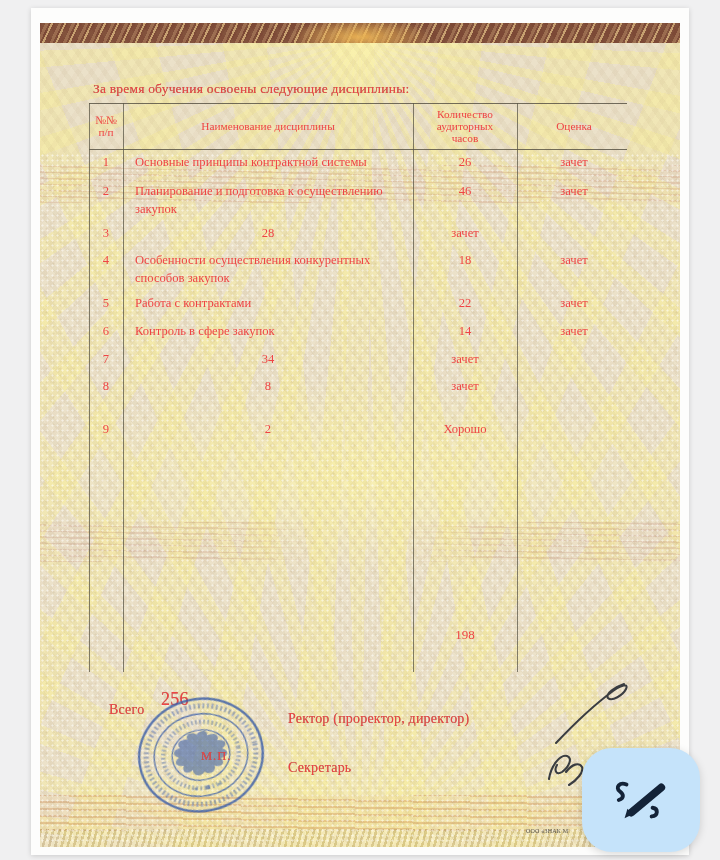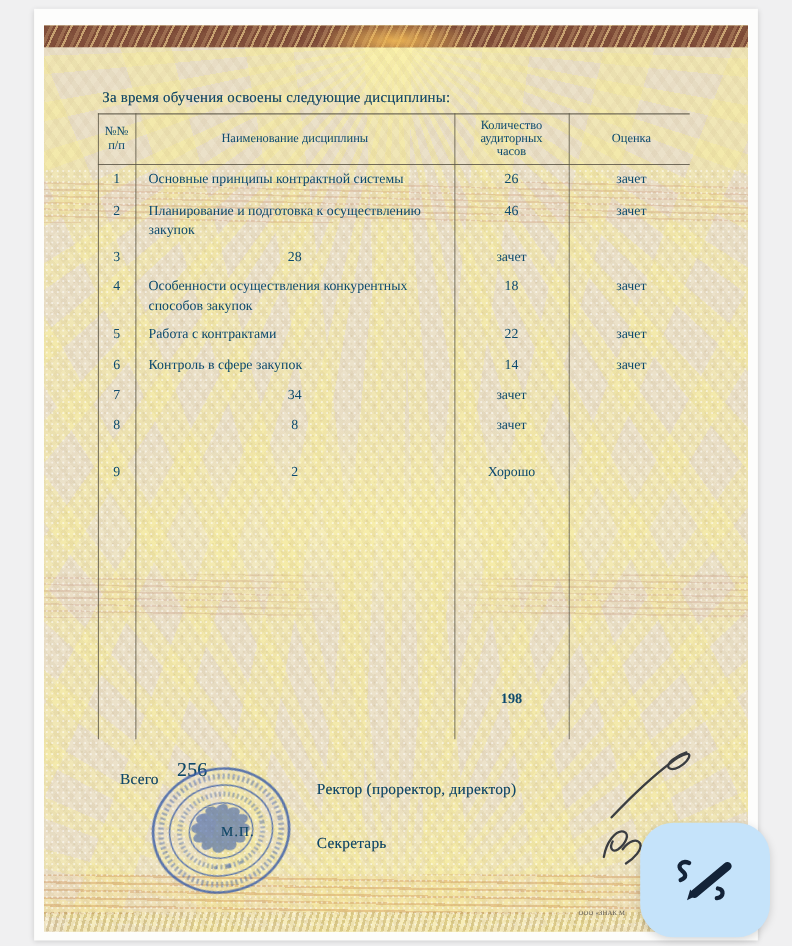--- a/index.html
+++ b/index.html
@@ -56,37 +56,37 @@
   }
   .band-orange{
     position:absolute;left:0;right:0;top:772px;height:36px;filter:blur(.3px);
     background:repeating-linear-gradient(1deg, rgba(205,130,70,.35) 0 2px, rgba(241,203,152,.16) 2px 7px);
   }
   .band-hatch{
     position:absolute;left:0;right:0;top:806px;height:18px;
     background:repeating-linear-gradient(105deg, rgba(170,140,70,.32) 0 2.5px, rgba(248,238,200,.55) 2.5px 6px);
   }
   
-  .ink{color:#0c4a6e;}
+  .ink{color:#ef4444;}
   .intro{position:absolute;left:62px;top:73px;font-size:13.5px;letter-spacing:.2px;
          text-shadow:0 0 .5px rgba(60,50,40,.55);}
   .tbl{position:absolute;left:58px;top:95px;width:542px;height:569px;font-size:12.6px;}
   .hline{position:absolute;left:0;width:538px;height:0;border-top:1px solid rgba(90,85,70,.85);}
   .hline.t{top:0;} .hline.b{top:46px;}
   .vl{position:absolute;top:0;width:0;height:569px;border-left:1px solid rgba(90,85,70,.75);}
   .vl.v0{left:0;} .vl.v1{left:34px;} .vl.v2{left:324px;} .vl.v3{left:428px;}
   .thead{position:absolute;left:0;top:0;width:542px;height:46px;display:grid;
          grid-template-columns:34px 290px 104px 114px;align-items:center;
          font-size:11.3px;line-height:12.3px;text-align:center;}
   .trow{position:absolute;left:0;width:542px;display:grid;
         grid-template-columns:34px 290px 104px 114px;line-height:18px;}
   .trow .c-num,.trow .c-hours,.trow .c-grade{text-align:center;}
   .trow .c-name{padding-left:12px;}
   .pre{white-space:pre-line;}
-  .sum-hours{position:absolute;left:324px;top:524px;width:104px;text-align:center;font-size:13px;font-weight:bold;}
+  .sum-hours{position:absolute;left:324px;top:524px;width:104px;text-align:center;font-size:13px;}
   .lbl{position:absolute;font-size:14px;letter-spacing:.2px;text-shadow:0 0 .4px rgba(60,50,40,.5);}
   .lbl-total{left:78px;top:694px;}
   .val-total{left:130px;top:681px;font-size:18px;}
   .lbl-mp{left:126px;top:741px;font-size:12.5px;letter-spacing:1px;z-index:4;margin-left:44px;}
   .lbl-rector{left:257px;top:703px;}
   .lbl-secretary{left:257px;top:752px;}
   .printer-mark{position:absolute;left:495px;top:820px;font-size:6px;color:#55514a;letter-spacing:.2px;}
   .stamp{position:absolute;left:102px;top:684px;z-index:3;transform:rotate(-12deg);filter:blur(.3px);}
   .sign-overlay{position:absolute;inset:0;z-index:5;pointer-events:none;}
   

